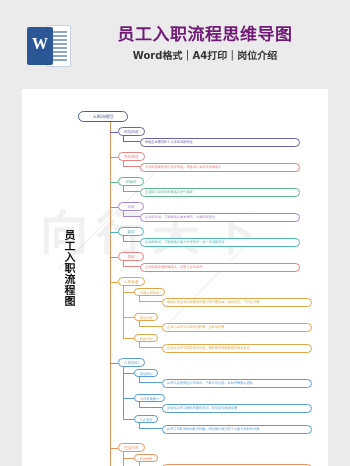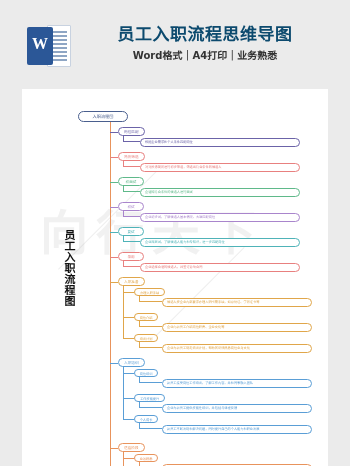--- a/index.html
+++ b/index.html
@@ -15,21 +15,21 @@
   
   .header{position:absolute;left:0;top:0;width:350px;height:89px;background:#ebebeb;}
   .wordicon{position:absolute;left:27px;top:25px;width:44px;height:42px;}
   .wordicon .sq{position:absolute;left:0;top:2px;width:26px;height:38px;background:#2b5797;border-radius:2px;}
   .wordicon .sq span{position:absolute;left:0;right:0;top:9px;text-align:center;color:#fff;
       font-size:16px;font-weight:bold;font-family:"Liberation Serif",serif;line-height:1;}
   .wordicon .pg{position:absolute;left:20px;top:0;width:24px;height:42px;background:#fff;
       border:1px solid #c8d2e0;box-sizing:border-box;border-radius:1px;}
   .wordicon .pg i{position:absolute;left:3px;right:3px;height:1.6px;background:#8fa6c4;display:block;}
   .title{position:absolute;left:100px;top:26px;width:210px;text-align:center;
-      color:#0c4a6e;font-size:17px;font-weight:bold;letter-spacing:.5px;line-height:1;}
+      color:#701a75;font-size:17px;font-weight:bold;letter-spacing:.5px;line-height:1;}
   .subtitle{position:absolute;left:100px;top:51px;width:210px;text-align:center;
       color:#333;font-size:10px;font-weight:bold;line-height:1;}
 
   
   .sheet{position:absolute;left:22px;top:89px;width:306px;height:377px;background:#fff;overflow:hidden;}
 
   .watermark{position:absolute;left:18px;top:105px;width:230px;height:120px;
       font-size:48px;font-weight:bold;color:rgba(150,150,150,.13);letter-spacing:8px;
       white-space:nowrap;pointer-events:none;}
   .diag{position:absolute;background:rgba(170,170,170,.20);height:1px;transform-origin:0 0;pointer-events:none;}
@@ -74,21 +74,21 @@
           <i style="top:25px"></i>
         <i style="top:29px"></i>
           <i style="top:33px"></i>
       </div>
       <div class="sq">
         <span>W</span>
       </div>
     </div>
 
     <div class="title">员工入职流程思维导图</div>
-    <div class="subtitle">Word格式｜A4打印｜业务熟悉</div>
+    <div class="subtitle">Word格式｜A4打印｜岗位介绍</div>
   </div>
 
   <div class="sheet">
 
     <div class="diag" style="left:36px;top:180px;width:150px;transform:rotate(-45deg);"></div>
     <div class="diag" style="left:130px;top:250px;width:130px;transform:rotate(-45deg);"></div>
 
     <div class="watermark">向行天下</div>
 
     <div class="sidetitle">员工入职流程图</div>

